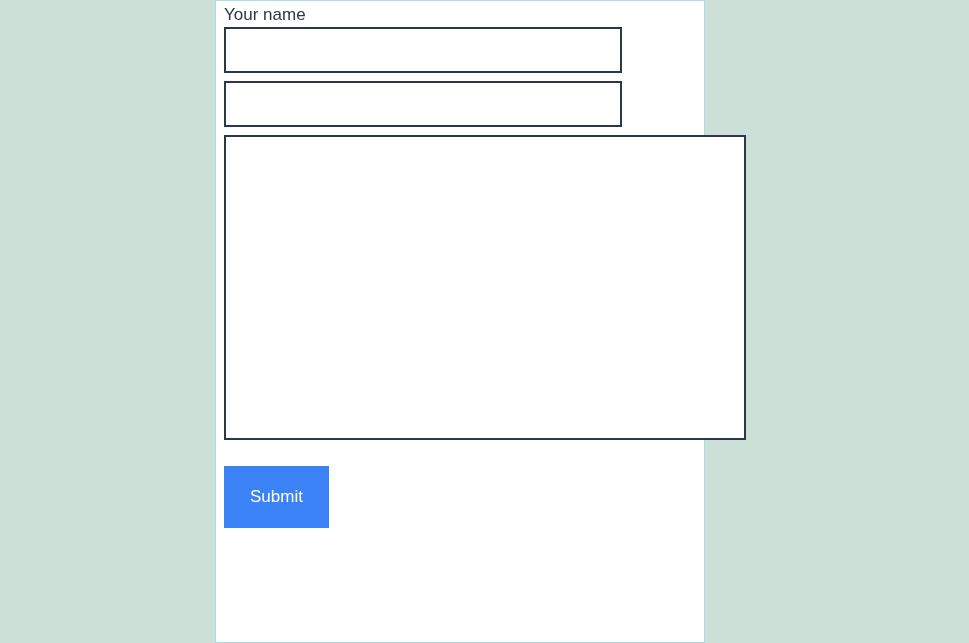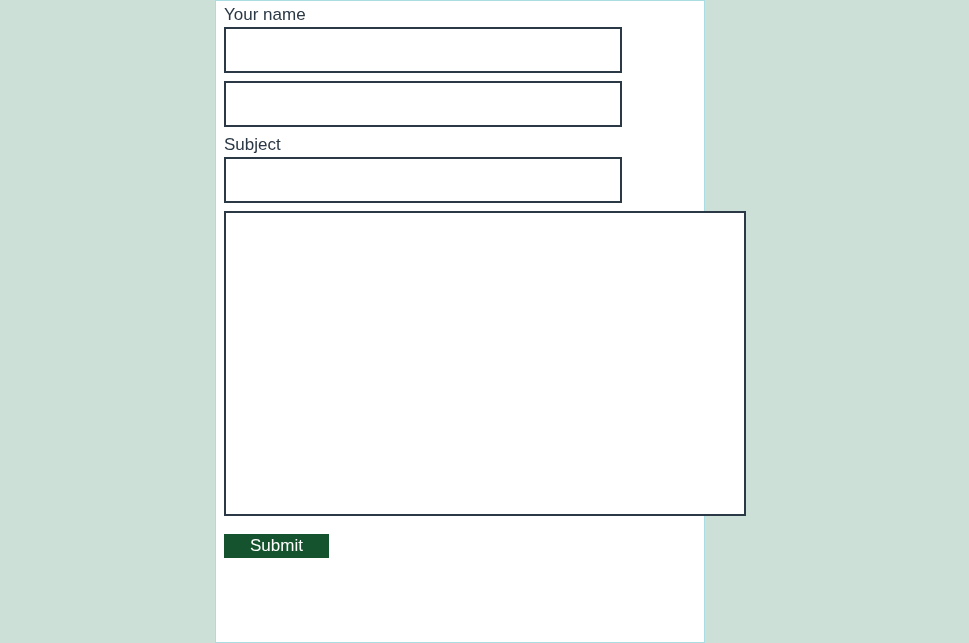--- a/index.html
+++ b/index.html
@@ -49,48 +49,44 @@
       height: 305px;
       border: 2px solid #2b3845;
       background: #ffffff;
       font-size: 16px;
       padding: 8px;
       outline: none;
       resize: none;
       font-family: inherit;
     }
     .submit-button {
-      background-color: #14532d;
+      background-color: #3b82f6;
       color: #ffffff;
       border: none;
       font-size: 17px;
-      padding: 2px 26px;
+      padding: 21px 26px;
       cursor: pointer;
       font-family: inherit;
-      margin-top: 6px;
+      margin-top: 14px;
     }
   </style>
 </head>
 <body>
 
 <div class="form-container">
 
   <div class="form-group">
     <label class="form-label">Your name</label>
     <input type="text" class="text-input" value="" style="">
   </div>
 
   <div class="form-group">
     <input type="text" class="text-input" value="" style="">
   </div>
 
-  <div class="form-group">
-    <label class="form-label">Subject</label>
-    <input type="text" class="text-input" value="" style="">
-  </div>
 
   <div class="form-group">
     <textarea class="textarea-input" style=""></textarea>
   </div>
 
   <button class="submit-button">Submit</button>
 
 </div>
 
 </body></html>

